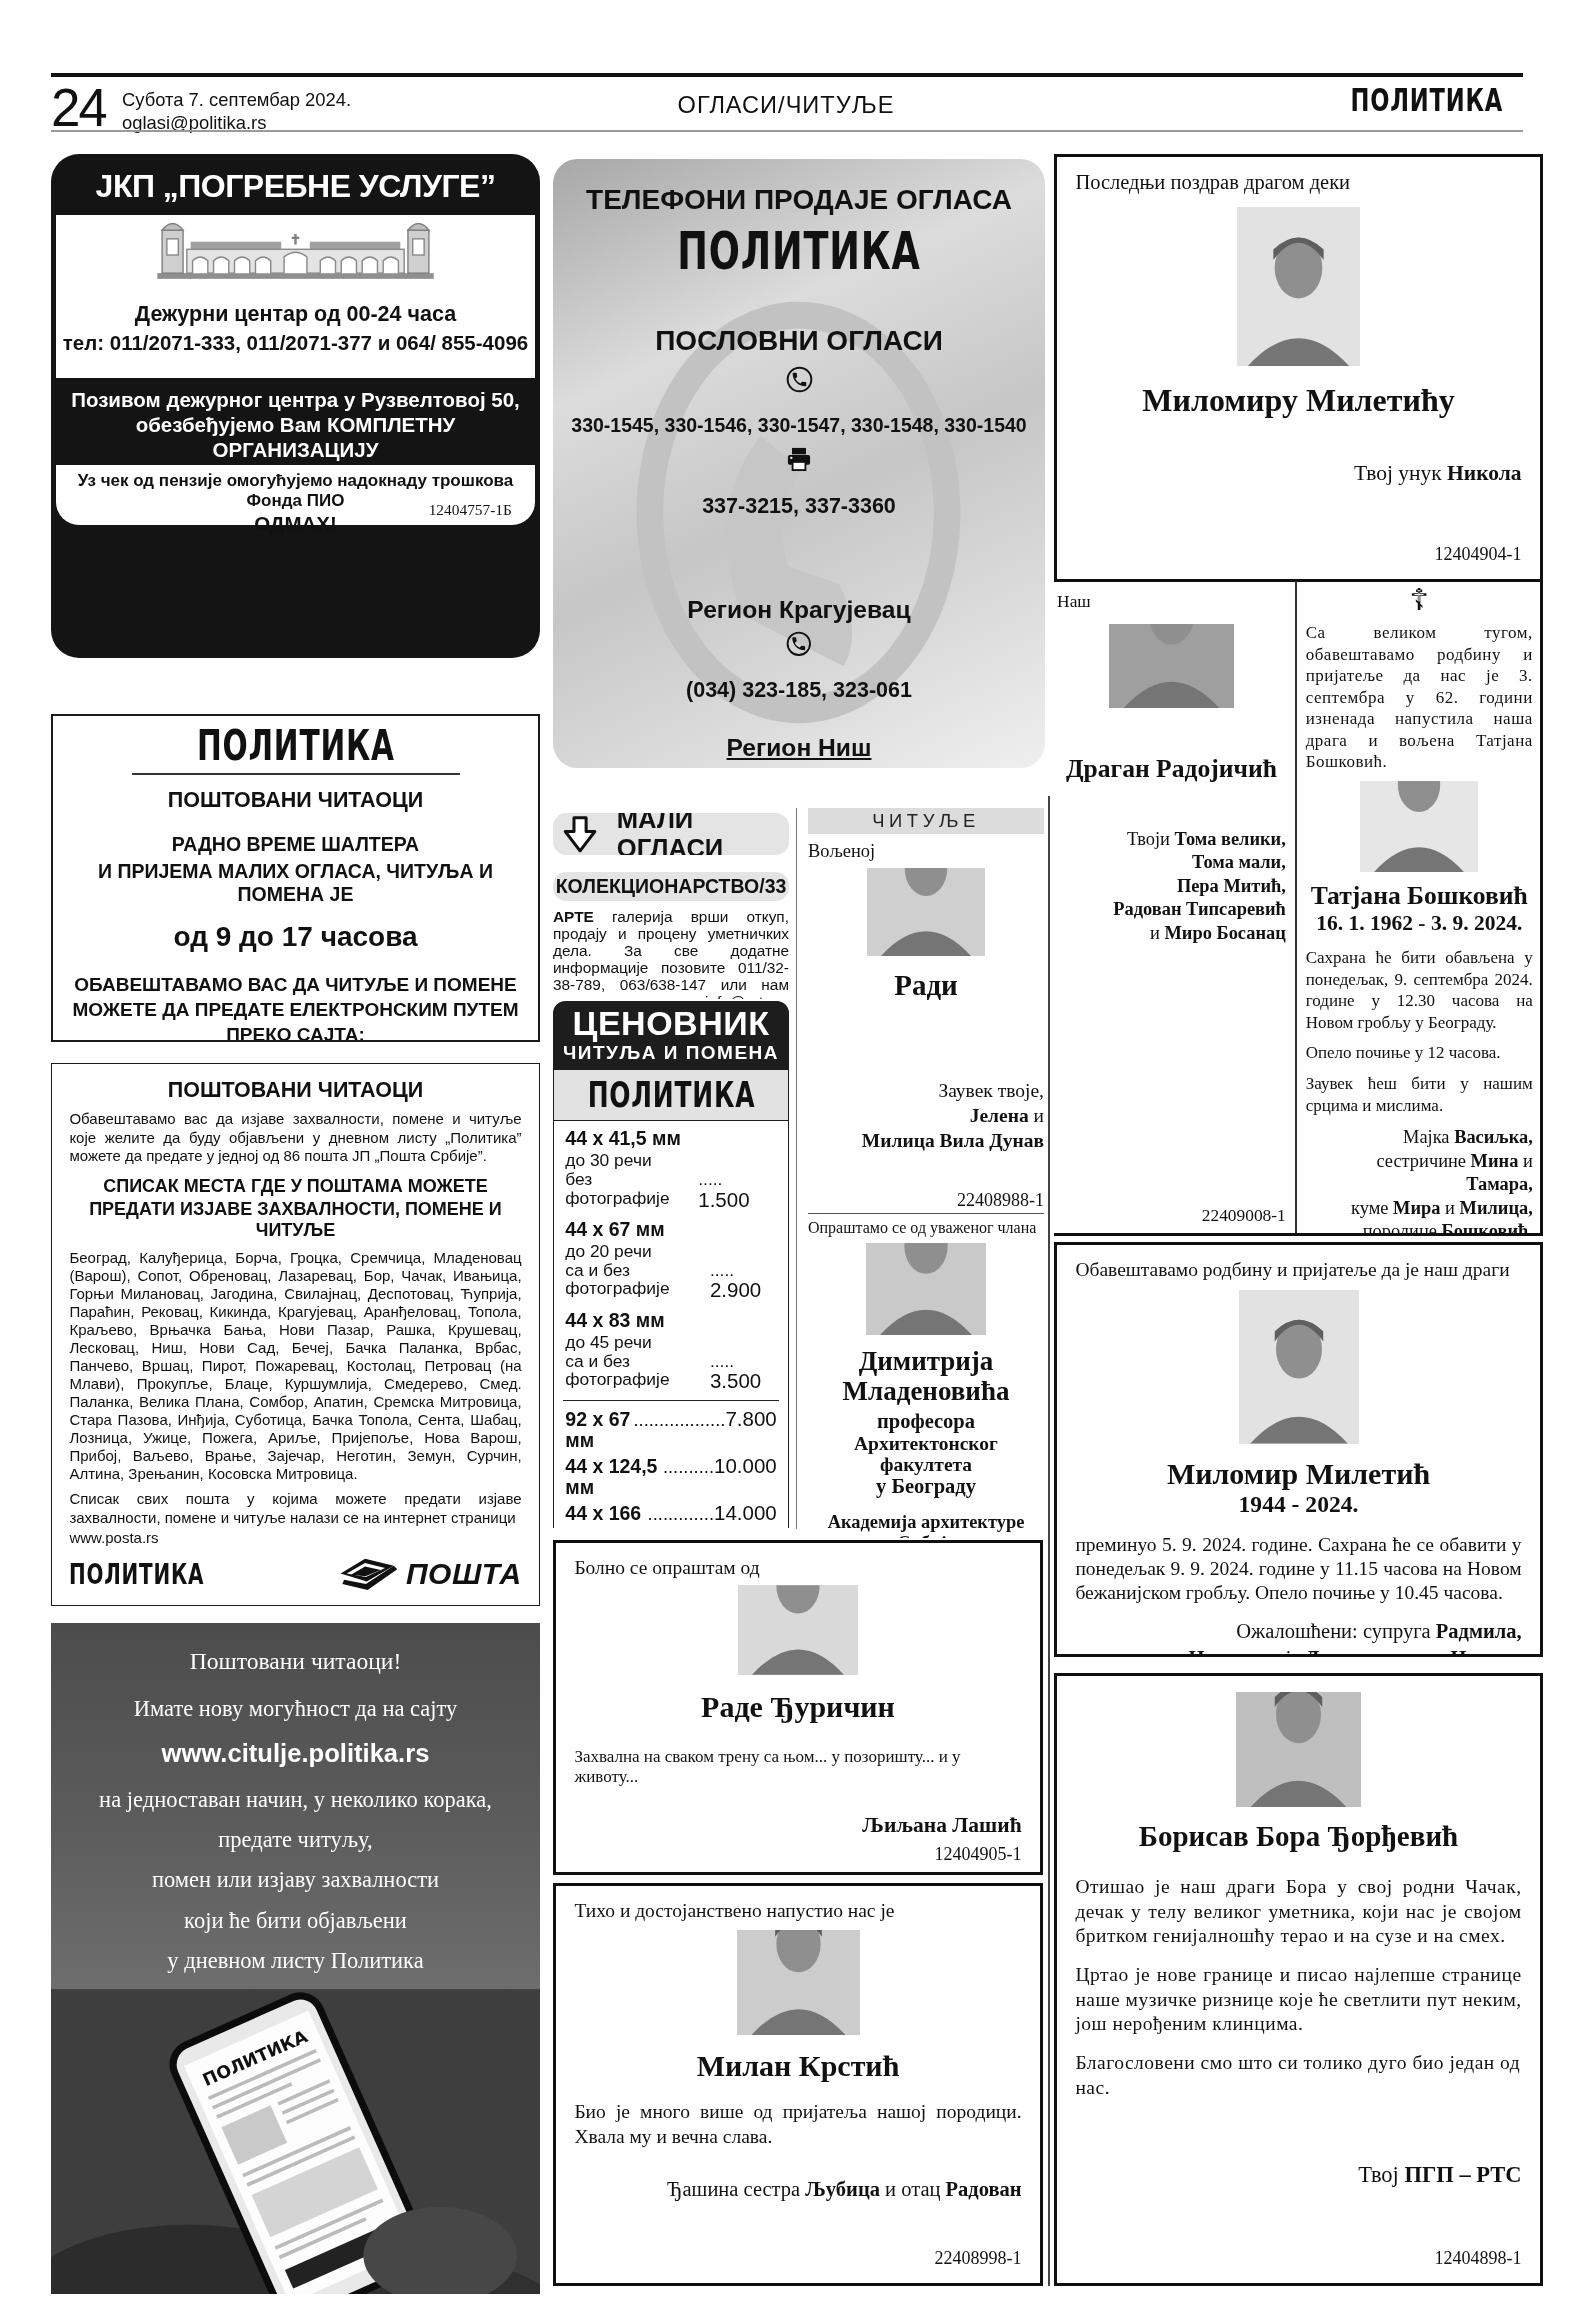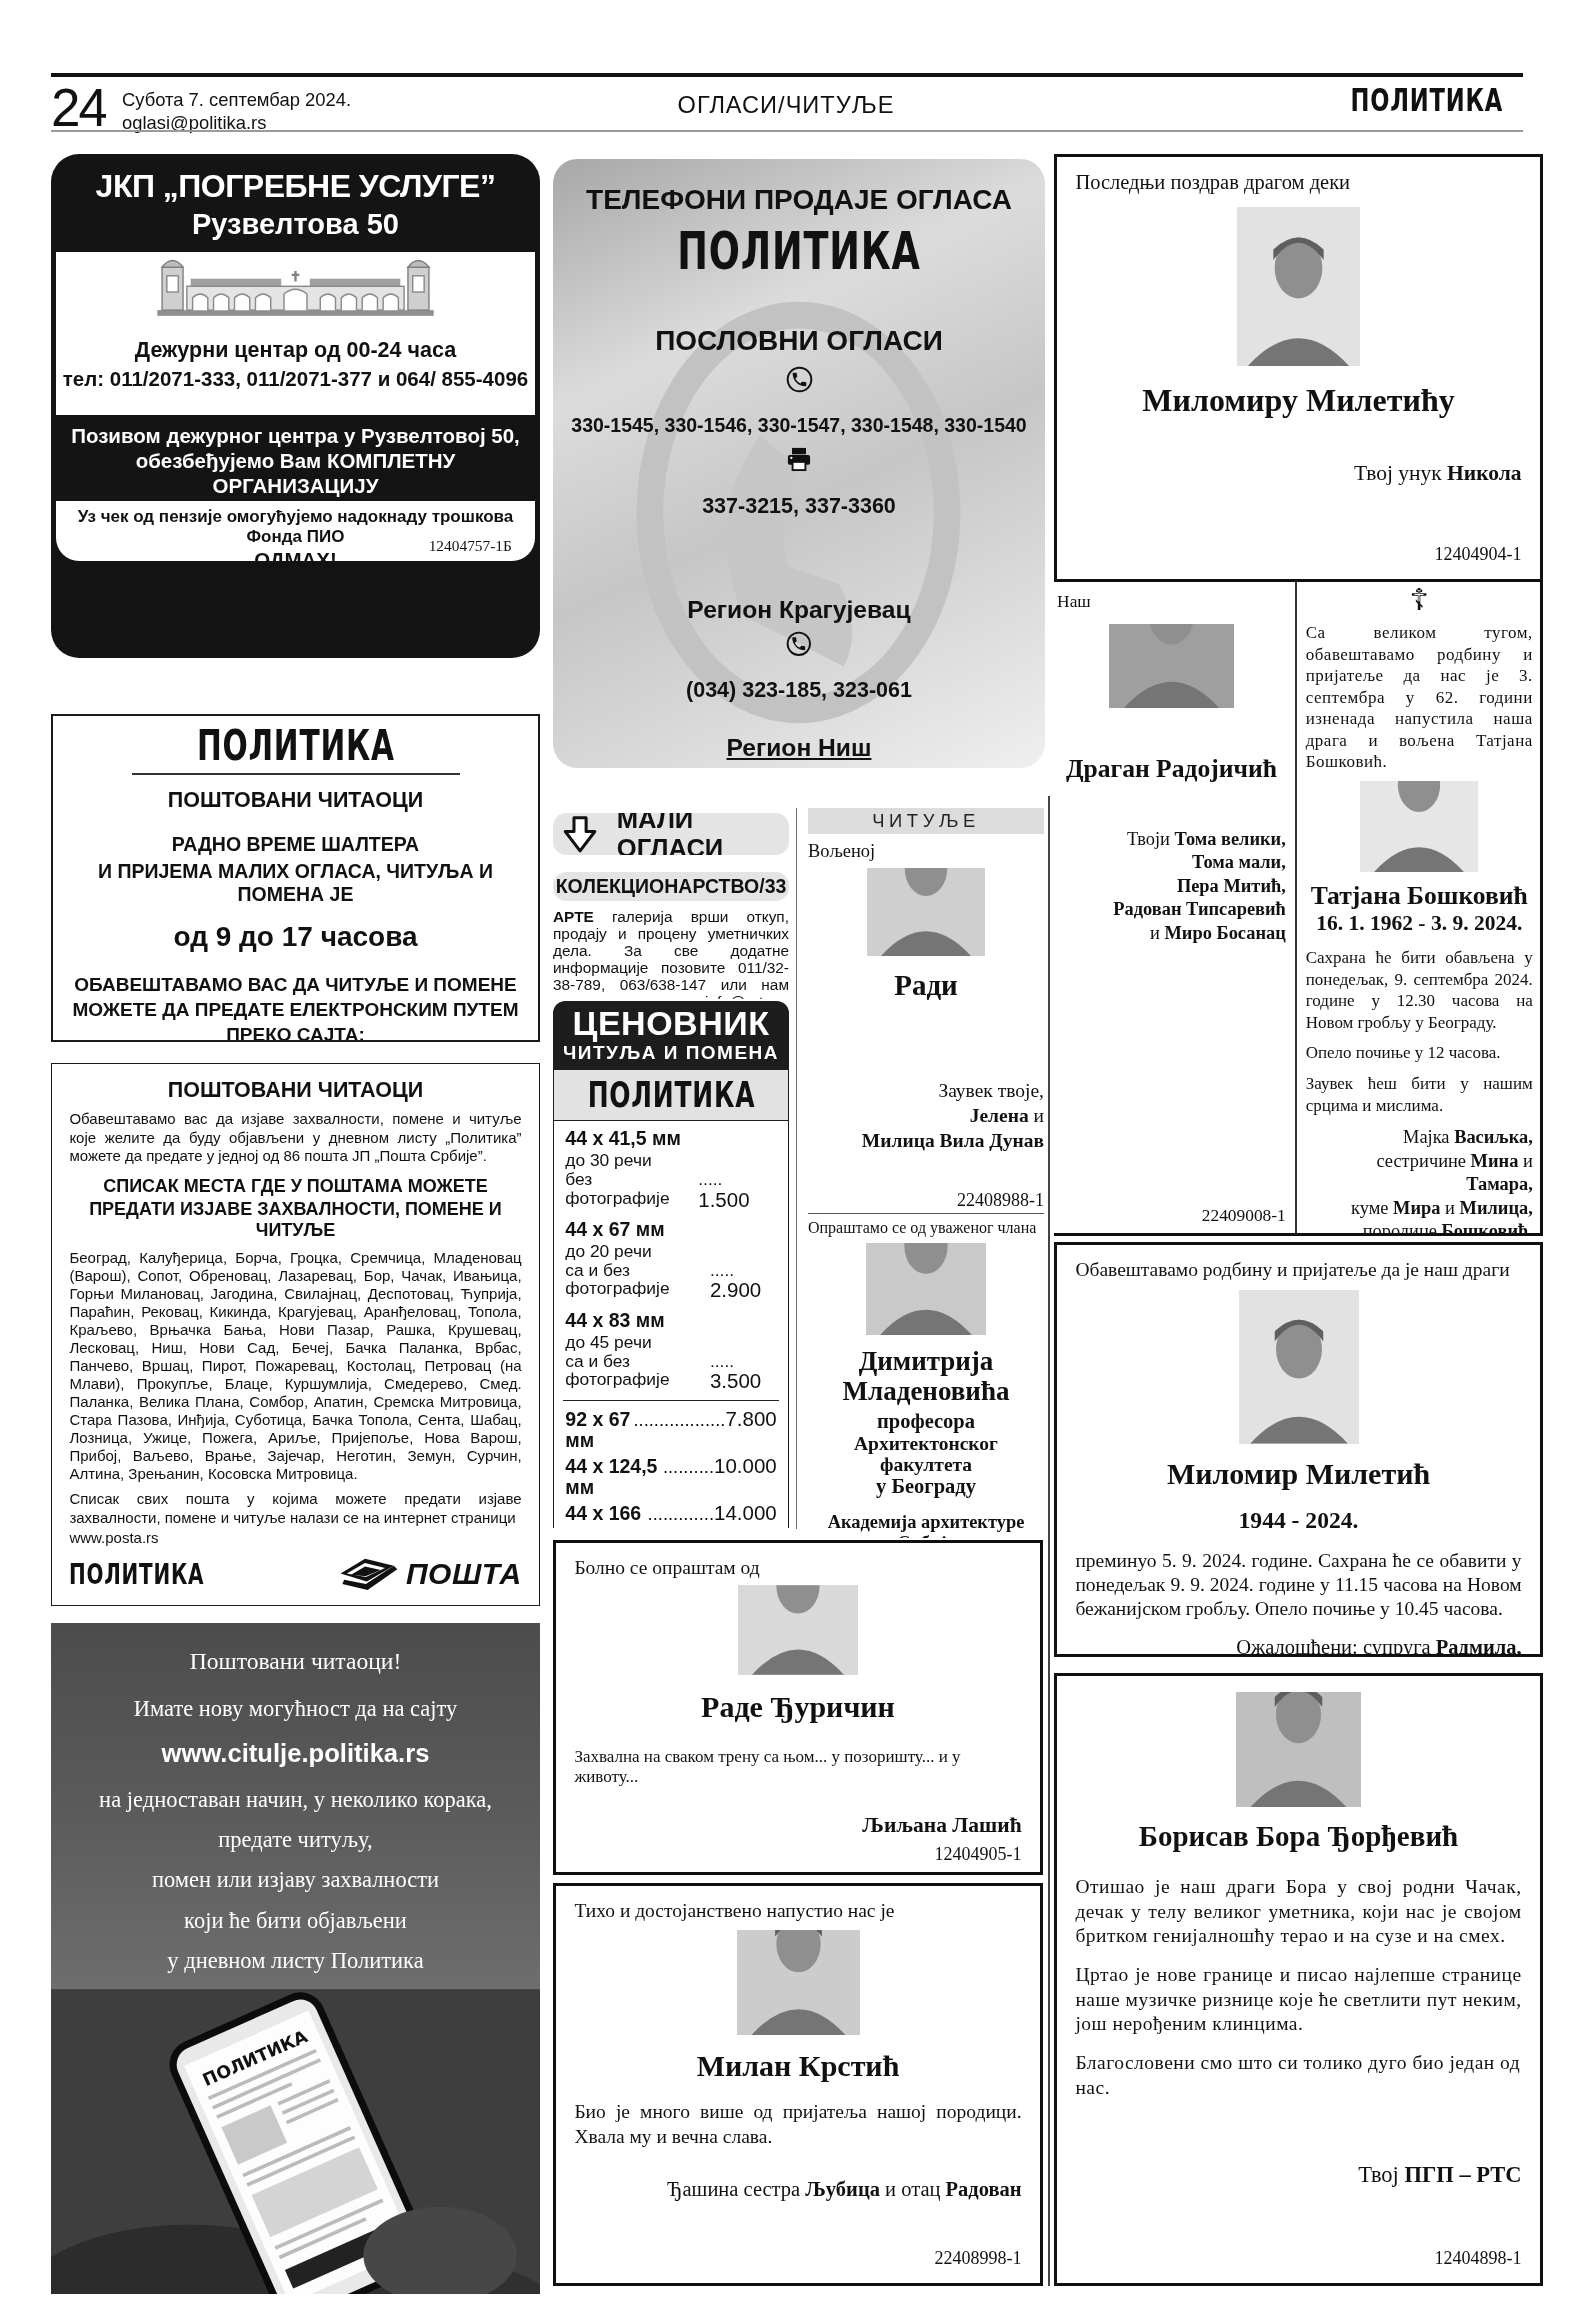--- a/index.html
+++ b/index.html
@@ -60,21 +60,20 @@
     <div>oglasi@politika.rs</div>
   </div>
   <div class="box sans ctr" style="left:512px;top:92px;width:548px;font-size:23.6px;letter-spacing:1px;">ОГЛАСИ/ЧИТУЉЕ</div>
   <div class="box rt" style="left:1260px;top:83px;width:264px;">
     <span class="mast" style="font-size:29px;">ПОЛИТИКА</span>
   </div>
   <div class="box" style="left:51px;top:130px;width:1472px;height:1.5px;background:#9a9a9a;"></div>
 
   <div class="box sans" style="left:51px;top:154px;width:489px;height:504px;background:#141414;border-radius:28px;padding:0 5.1px;">
     <div class="ctr" style="color:#fff;font-weight:bold;font-size:32px;margin-top:14.3px;letter-spacing:-0.5px;">ЈКП „ПОГРЕБНЕ УСЛУГЕ”</div>
-    <div class="ctr" style="color:#fff;font-weight:bold;font-size:29px;margin-top:3.1px;">Рузвелтова 50</div>
     <div style="background:#fff;margin-top:10.2px;height:163px;text-align:center;">
       <svg width="317" height="81" viewBox="0 0 640 170" style="margin:8.2px auto 0;">
         <rect x="30" y="122" width="580" height="12" fill="#8f8f8f"></rect>
         <rect x="40" y="32" width="44" height="90" fill="#cfcfcf" stroke="#808080" stroke-width="3"></rect>
         <path d="M40 32 q22 -28 44 0 z" fill="#bdbdbd" stroke="#808080" stroke-width="3"></path>
         <rect x="50" y="50" width="24" height="34" fill="#fff" stroke="#8a8a8a" stroke-width="3"></rect>
         <rect x="556" y="32" width="44" height="90" fill="#cfcfcf" stroke="#808080" stroke-width="3"></rect>
         <path d="M556 32 q22 -28 44 0 z" fill="#bdbdbd" stroke="#808080" stroke-width="3"></path>
         <rect x="566" y="50" width="24" height="34" fill="#fff" stroke="#8a8a8a" stroke-width="3"></rect>
         <rect x="100" y="56" width="190" height="16" fill="#a0a0a0"></rect>
@@ -404,21 +403,21 @@
   </div>
 
   <div class="box obit" style="left:1054px;top:1242px;width:489px;height:415px;">
     <div class="intro" style="font-size:19.5px;">Обавештавамо родбину и пријатеље да је наш драги</div>
     <div class="photo" style="width:120px;height:154px;margin-top:9.2px;background:#e2e2e2;">
         <svg class="pimg" viewBox="0 0 235 300" width="120" height="154">
           <use href="#por"></use>
         </svg>
       </div>
     <div class="name" style="font-size:30px;margin-top:12.3px;">Миломир Милетић</div>
-    <div class="name" style="font-size:23.6px;margin-top:18px;">1944 - 2024.</div>
+    <div class="name" style="font-size:23.6px;margin-top:2px;">1944 - 2024.</div>
     <div class="just" style="font-size:19.5px;line-height:24px;margin-top:15.4px;">преминуо 5. 9. 2024. године. Сахрана ће се обавити у понедељак 9. 9. 2024. године у 11.15 часова на Новом бежанијском гробљу. Опело почиње у 10.45 часова.</div>
     <div class="sig" style="font-size:20.5px;margin-top:13.3px;">
       <div><span>Ожалошћени: супруга </span><span style="font-weight: bold;">Радмила,</span></div>
       <div><span>син </span><span style="font-weight: bold;">Ненад,</span><span> снаја </span><span style="font-weight: bold;">Драгана</span><span> и унук </span><span style="font-weight: bold;">Никола</span></div>
     </div>
 
   </div>
 
   <div class="box obit" style="left:1054px;top:1673px;width:489px;height:613px;">
     <div class="photo" style="width:125px;height:115px;margin-top:2px;background:#bfbfbf;">

